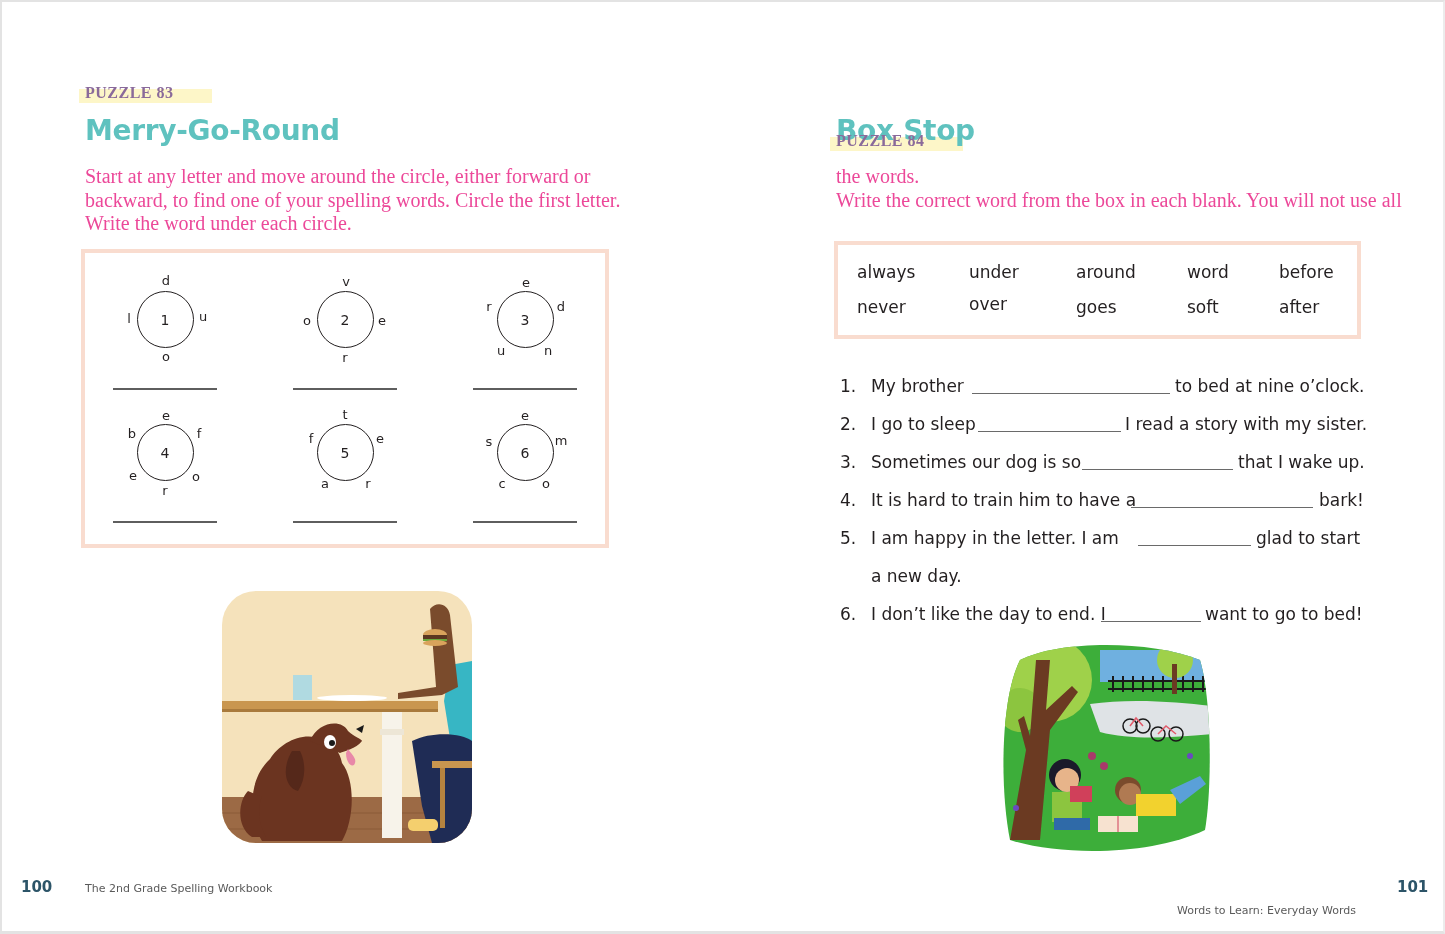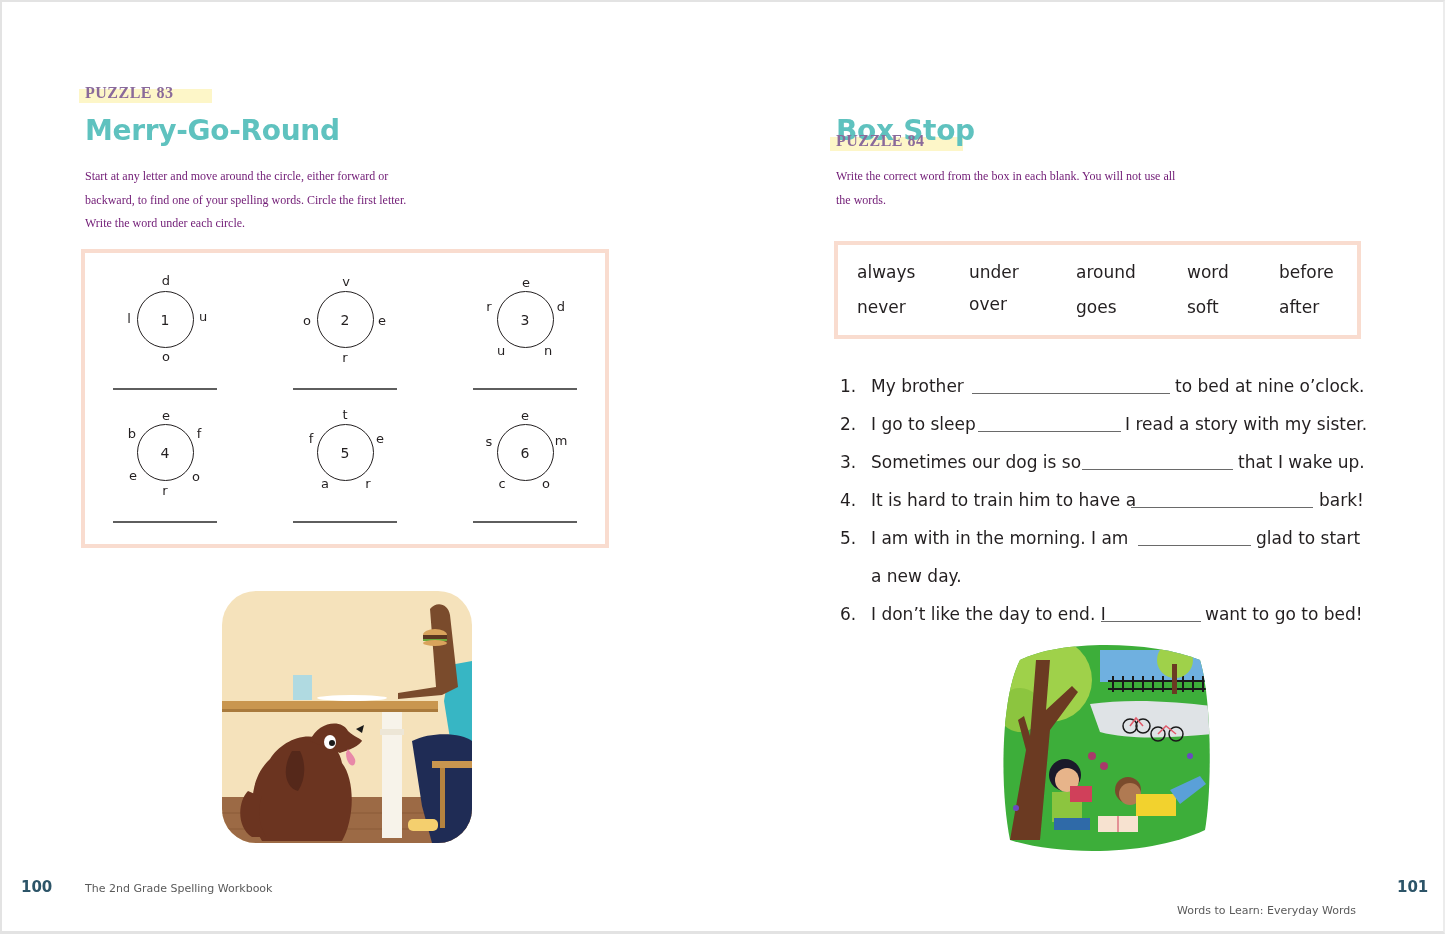--- a/index.html
+++ b/index.html
@@ -11,22 +11,22 @@
   .page.left { left: 0; width: 722px; }
   .page.right { left: 722px; width: 723px; }
 
   .puzzle-label { position: absolute; top: 84px; height: 19px; font-family: "Liberation Serif", serif;
     font-weight: bold; font-size: 16px; letter-spacing: 0.5px; color: #8a6a9a; padding-left: 6px; line-height: 18px; }
   .puzzle-label .hl { position: absolute; left: 0; top: 5px; height: 14px; background: #fdf6c8; z-index: 0; }
   .puzzle-label span.txt { position: relative; z-index: 1; }
 
   .title { position: absolute; top: 114px; font-family: "DejaVu Sans", sans-serif; font-weight: bold;
     font-size: 28px; color: #5fc2bf; letter-spacing: -0.3px; }
-  .instructions { position: absolute; font-family: "Liberation Serif", serif; font-size: 12px;
-    line-height: 23.5px; color: #701a75; }
+  .instructions { position: absolute; font-family: "Liberation Serif", serif; font-size: 20px;
+    line-height: 23.5px; color: #ec4899; }
 
   
   .circle-box { position: absolute; left: 81px; top: 249px; width: 528px; height: 299px;
     border: 4px solid #f9dccf; background: #fff; }
   .ring { position: absolute; width: 57px; height: 57px; border: 1.4px solid #231f20; border-radius: 50%; }
   .ring-num { position: absolute; font-family: "DejaVu Sans", sans-serif; font-size: 14px; color: #231f20;
     width: 20px; text-align: center; transform: translate(-50%, -50%); }
   .letter { position: absolute; font-family: "DejaVu Sans", sans-serif; font-size: 13px; color: #231f20;
     transform: translate(-50%, -50%); line-height: 1; }
   .answer-line { position: absolute; height: 1.5px; background: #5e5e5e; width: 104px; }
@@ -191,22 +191,22 @@
 </div>
 
 <div class="page right"></div>
 
 <div class="puzzle-label" style="left:830px;margin-top:48px;">
   <div class="hl" style="width:133px;"></div>
   <span class="txt">PUZZLE 84</span>
 </div>
 <div class="title" style="left:836px;">Box Stop</div>
 <div class="instructions" style="left:836px; top:165px;">
+  <div>the words.</div>
   <div>Write the correct word from the box in each blank. You will not use all</div>
-  <div>the words.</div>
 </div>
 
 <div class="word-box">
   <div class="word" style="left:19px; top:17px;">always</div>
   <div class="word" style="left:131px; top:17px;">under</div>
   <div class="word" style="left:238px; top:17px;">around</div>
   <div class="word" style="left:349px; top:17px;">word</div>
   <div class="word" style="left:441px; top:17px;">before</div>
   <div class="word" style="left:19px; top:52px;">never</div>
   <div class="word" style="left:131px; top:49px;">over</div>
@@ -234,21 +234,21 @@
   <span class="seg" style="left:398px;">that I wake up.</span>
 </div>
 <div class="sentence" style="top:488px; width:520px;">
   <span class="num">4.</span>
   <span class="seg" style="left:31px;">It is hard to train him to have a</span>
   <span class="blank" style="left:291px; width:182px;"></span>
   <span class="seg" style="left:479px;">bark!</span>
 </div>
 <div class="sentence" style="top:526px; width:520px;">
   <span class="num">5.</span>
-  <span class="seg" style="left:31px;">I am with in the morning. I am</span>
+  <span class="seg" style="left:31px;">I am happy in the letter. I am</span>
   <span class="blank" style="left:298px; width:113px;"></span>
   <span class="seg" style="left:416px;">glad to start</span>
 </div>
 <div class="sentence" style="top:564px; width:520px;">
   <span class="seg" style="left:31px;">a new day.</span>
 </div>
 <div class="sentence" style="top:602px; width:520px;">
   <span class="num">6.</span>
   <span class="seg" style="left:31px;">I don’t like the day to end. I</span>
   <span class="blank" style="left:261px; width:100px;"></span>

